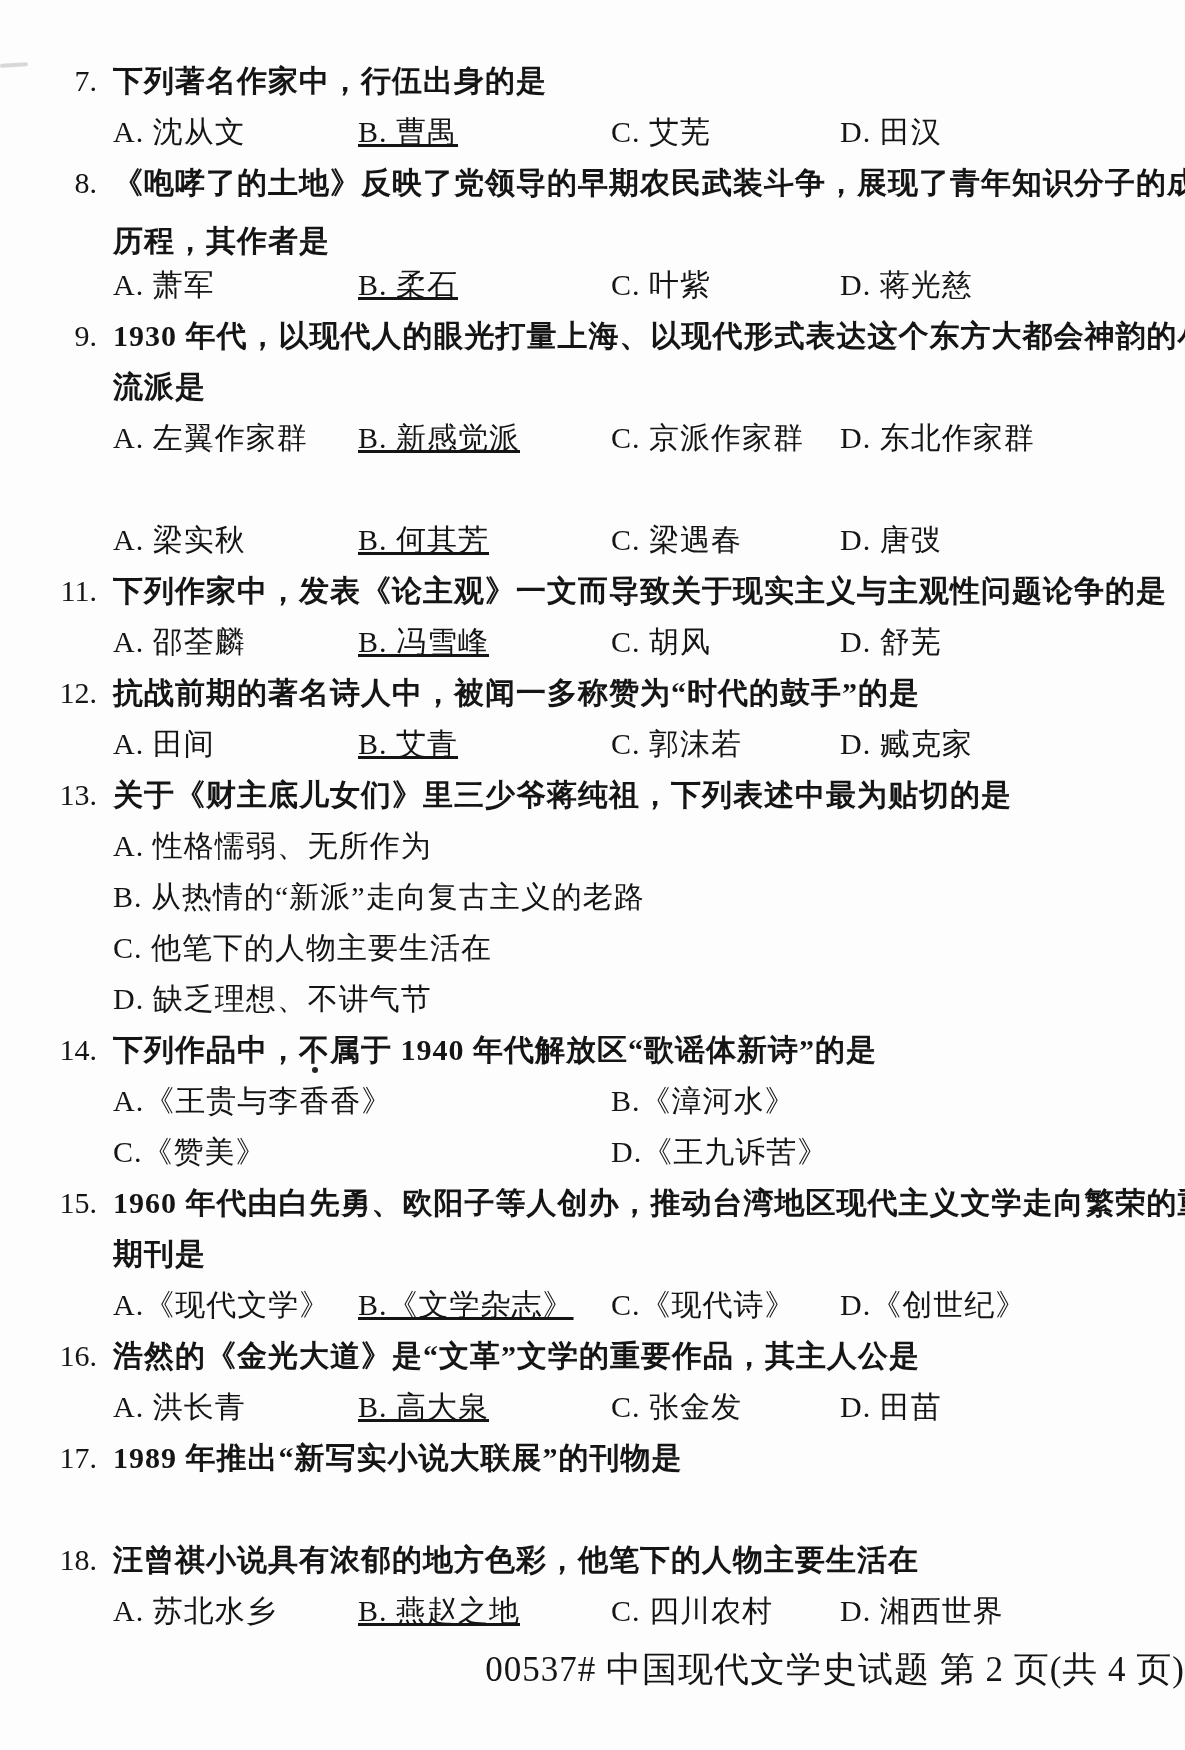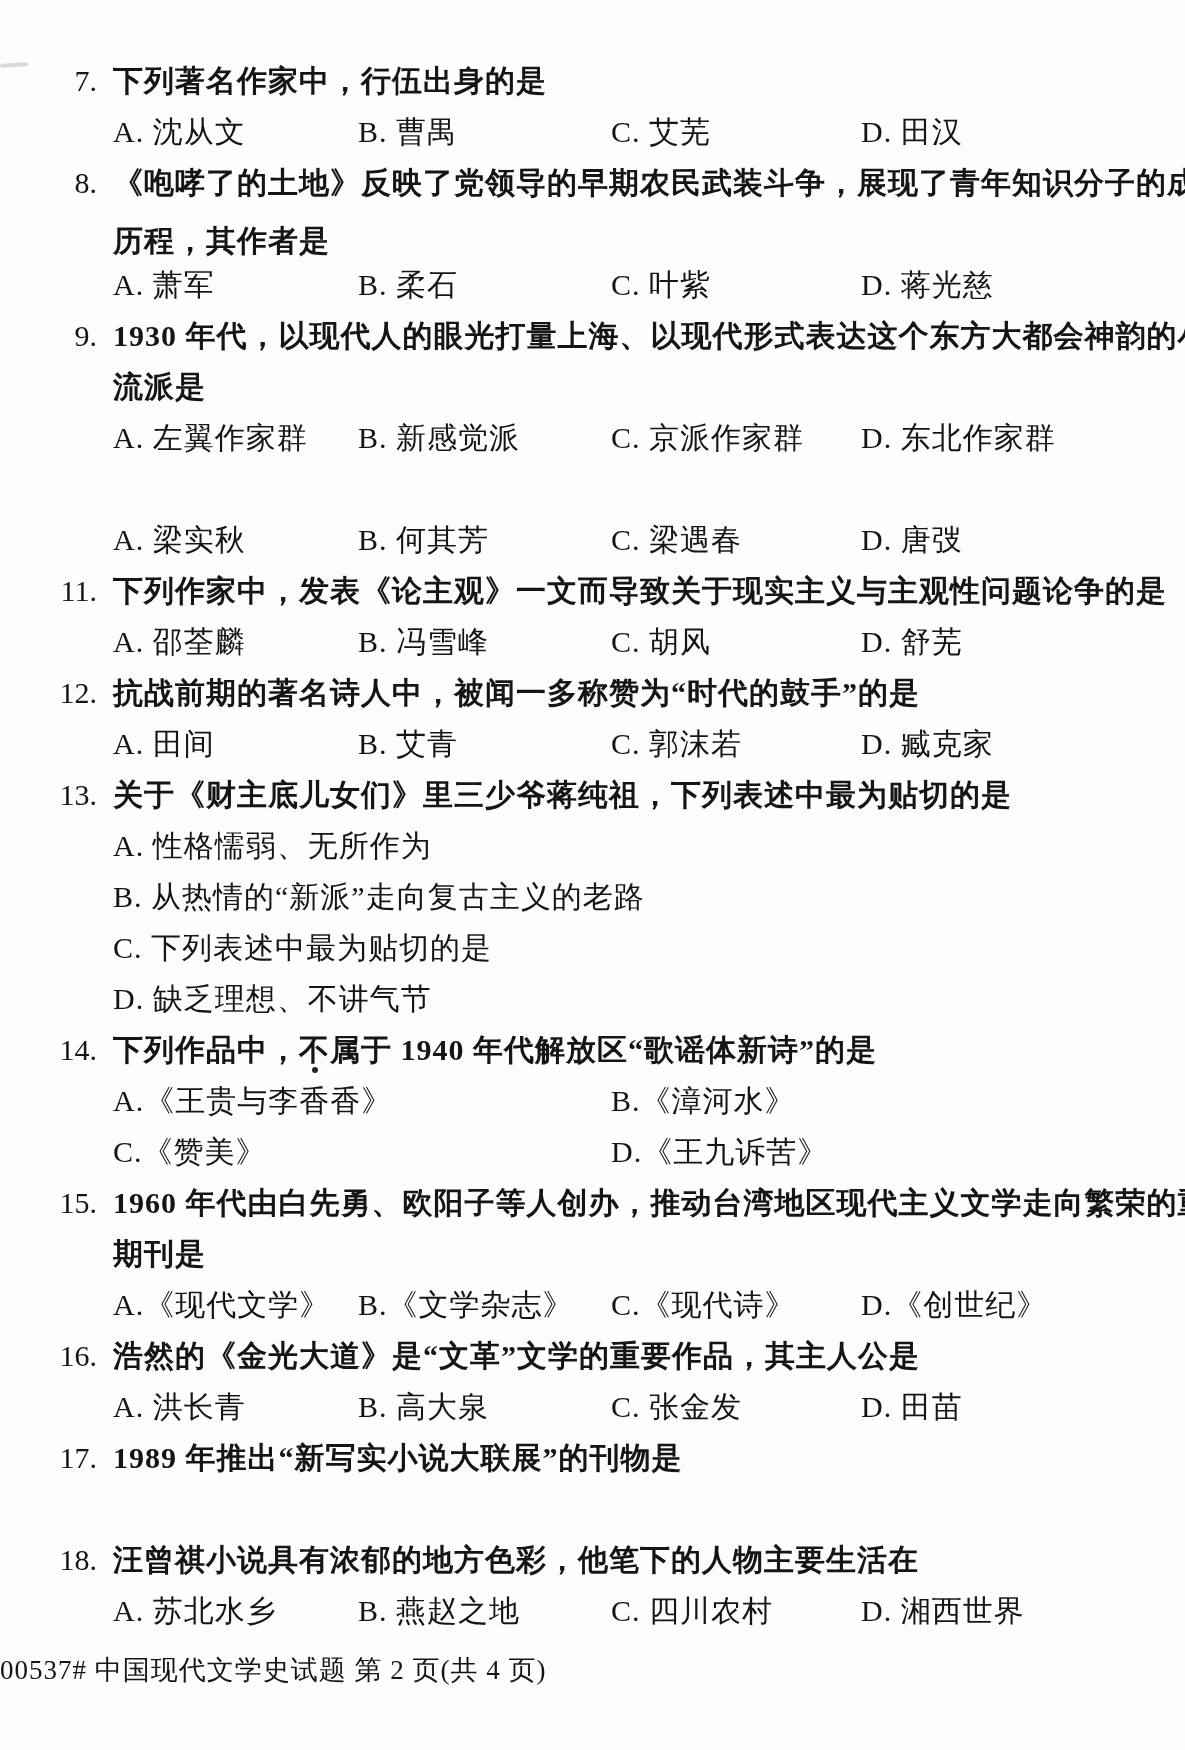--- a/index.html
+++ b/index.html
@@ -26,42 +26,42 @@
     position: absolute;
     left: 0;
     top: 0;
     width: 97px;
     text-align: right;
     letter-spacing: 0;
   }
   .stem  { position: absolute; left: 113px; top: 0; font-weight: bold; }
   .opt   { position: absolute; top: 0; }
   .c1 { left: 113px; text-align: right; }
-  .c2 { left: 358px; }
+  .c2 { left: 358px; text-decoration: underline; }
   .c3 { left: 611px; }
-  .c4 { left: 861px; text-align: center; }
+  .c4 { left: 840px; text-align: center; }
   .emph { position: relative; }
   .emph::after {
     content: "";
     position: absolute;
     left: 50%;
     transform: translateX(-50%);
     bottom: -7px;
     width: 6px;
     height: 6px;
     border-radius: 50%;
     background: #242424;
   }
   .footer {
     position: absolute;
     top: 1650px;
     left: 0;
     width: 100%;
-    text-align: left;
-    font-size: 27px;
+    text-align: right;
+    font-size: 35px;
     letter-spacing: 1px;
     line-height: 40px;
   }
   .smudge {
     position: absolute;
     left: 0;
     top: 63px;
     width: 28px;
     height: 4px;
     background: #b9b9b9;
@@ -148,21 +148,21 @@
     <span class="qnum">13.</span>
     <span class="stem">关于《财主底儿女们》里三少爷蒋纯祖，下列表述中最为贴切的是</span>
   </div>
   <div class="row" style="top:823px">
     <span class="opt c1">A. 性格懦弱、无所作为</span>
   </div>
   <div class="row" style="top:874px">
     <span class="opt c1">B. 从热情的“新派”走向复古主义的老路</span>
   </div>
   <div class="row" style="top:925px">
-    <span class="opt c1">C. 下列表述中最为贴切的是</span>
+    <span class="opt c1">C. 他笔下的人物主要生活在</span>
   </div>
   <div class="row" style="top:976px">
     <span class="opt c1">D. 缺乏理想、不讲气节</span>
   </div>
 
   <div class="row" style="top:1027px">
     <span class="qnum">14.</span>
     <span class="stem"><span>下列作品中，</span><span class="emph">不</span><span>属于 1940 年代解放区“歌谣体新诗”的是</span></span>
   </div>
   <div class="row" style="top:1078px">

